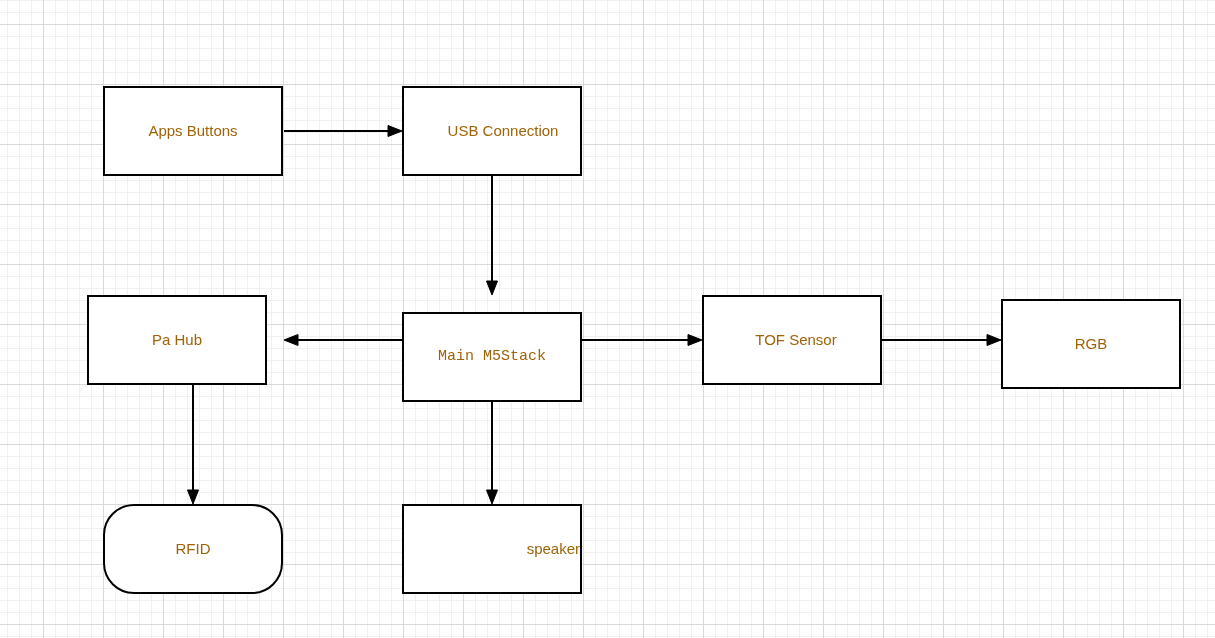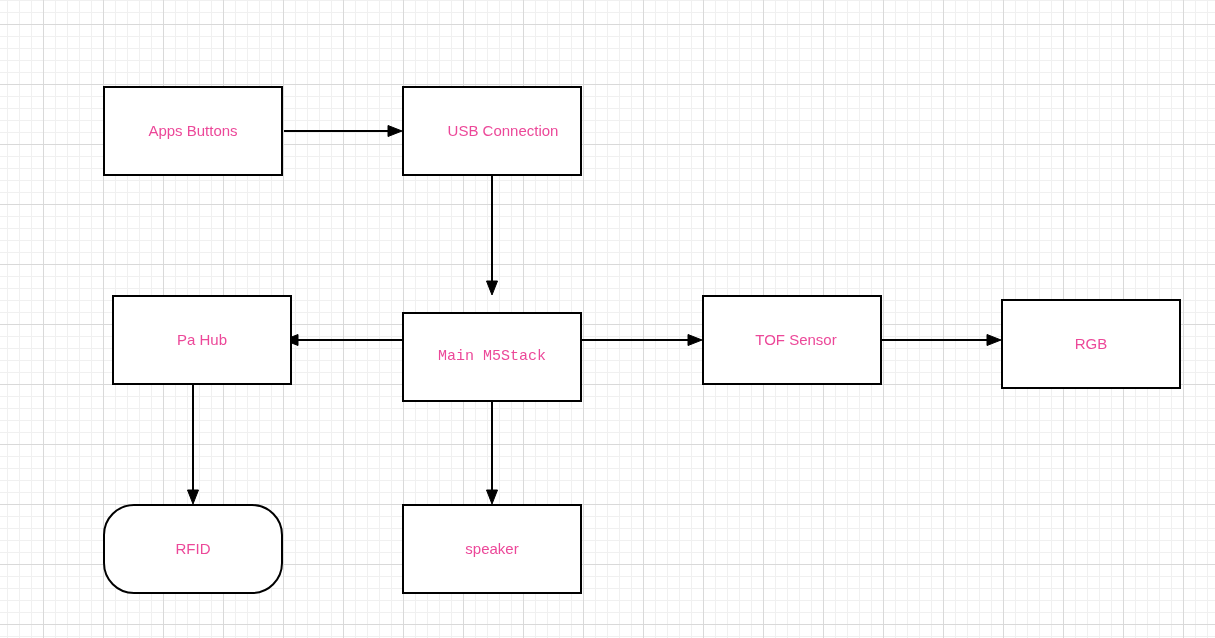--- a/index.html
+++ b/index.html
@@ -43,21 +43,21 @@
     height: 90px;
     box-sizing: border-box;
     background: #ffffff;
     border: 2px solid #000000;
     display: flex;
     align-items: center;
     justify-content: center;
   }
   .node-label {
     font-size: 15px;
-    color: #ec4899;
+    color: #a16207;
     text-align: center;
     line-height: 1.2;
     white-space: nowrap;
   }
 </style>
 </head>
 <body>
 
 <div class="canvas">
 
@@ -100,37 +100,37 @@
   </svg>
 
   <div class="node" style="left:103px; top:86px;">
     <span class="node-label">Apps Buttons</span>
   </div>
 
   <div class="node" style="left:402px; top:86px;padding-left:22px;">
     <span class="node-label">USB Connection</span>
   </div>
 
-  <div class="node" style="left:112px; top:295px;">
+  <div class="node" style="left:87px; top:295px;">
     <span class="node-label">Pa Hub</span>
   </div>
 
   <div class="node" style="left:402px; top:312px;font-family:Liberation Mono, monospace;">
     <span class="node-label">Main M5Stack</span>
   </div>
 
   <div class="node" style="left:702px; top:295px;padding-left:8px;">
     <span class="node-label">TOF Sensor</span>
   </div>
 
   <div class="node" style="left:1001px; top:299px;">
     <span class="node-label">RGB</span>
   </div>
 
   <div class="node" style="left:103px; top:504px;border-radius:31px;">
     <span class="node-label">RFID</span>
   </div>
 
-  <div class="node" style="left:402px; top:504px;">
+  <div class="node" style="left:402px; top:504px;justify-content:flex-end;">
     <span class="node-label">speaker</span>
   </div>
 
 </div>
 
 </body></html>

